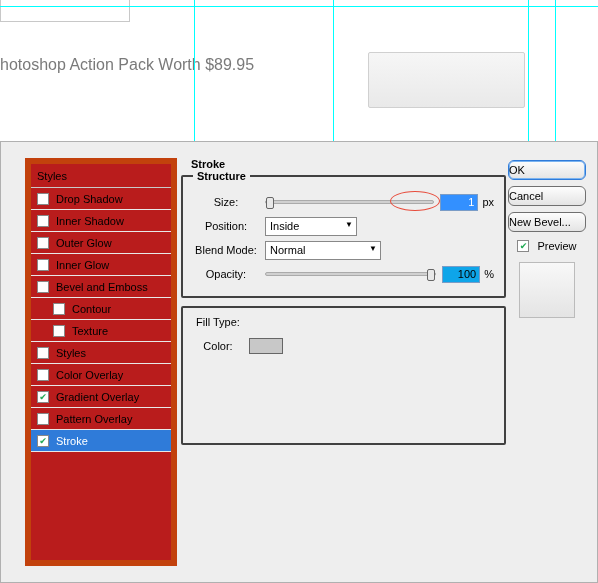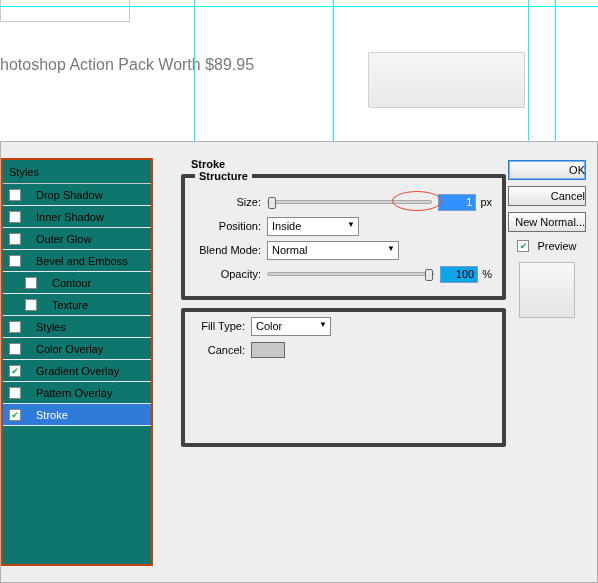--- a/index.html
+++ b/index.html
@@ -3,46 +3,46 @@
 <meta charset="utf-8">
 <style>
 * { box-sizing: border-box; margin: 0; padding: 0; font-family: Tahoma, Arial, sans-serif; font-size: 11px; }
 body { background: #fff; width: 598px; height: 583px; position: relative; overflow: hidden; }
 .guide-v { position: absolute; top: 0; bottom: 0; width: 1px; background: #00ffff; }
 .guide-h { position: absolute; left: 0; right: 0; height: 1px; background: #00ffff; }
 .bg-text { position: absolute; top: 56px; left: 0; color: #7a7a7a; font-size: 16px; font-family: Arial; }
 .bg-box { position: absolute; top: 52px; left: 368px; width: 157px; height: 56px; background: linear-gradient(#f6f6f6,#e9e9e9); border: 1px solid #d0d0d0; border-radius: 2px; }
 .topbar { position: absolute; top: 0; left: 0; width: 130px; height: 22px; border: 1px solid #c8c8c8; border-top: none; background: #fff; }
 .dialog { position: absolute; top: 141px; left: 0; width: 598px; height: 442px; background: #eeeeee; border: 1px solid #b0b0b0; }
-.styles-panel { position: absolute; top: 16px; left: 0; width: 152px; height: 408px; background: #0f766e; border: 2px solid #c2410c; }
+.styles-panel { position: absolute; top: 16px; left: 24px; width: 152px; height: 408px; background: #b91c1c; border: 6px solid #c2410c; }
 .styles-head { height: 24px; line-height: 24px; padding-left: 6px; border-bottom: 1px solid #c8c8c8; }
 .styles-sub { height: 22px; line-height: 22px; padding-left: 6px; background: #e8e8e8; border-bottom: 1px solid #c8c8c8; }
-.style-item { height: 22px; line-height: 22px; padding-left: 6px; border-bottom: 1px solid #e8e8e8; display: flex; align-items: center; gap: 15px; cursor: pointer; }
+.style-item { height: 22px; line-height: 22px; padding-left: 6px; border-bottom: 1px solid #e8e8e8; display: flex; align-items: center; gap: 7px; cursor: pointer; }
 .style-item.indent { padding-left: 22px; text-align: right; }
 .style-item.sel { background: #2f7bd9; color: #fff; }
 .cb { width: 12px; height: 12px; border: 1px solid #888; background: #fff; display: inline-flex; align-items: center; justify-content: center; font-size: 9px; color: #2a5; flex-shrink: 0; }
 .cb.on::before { content: "✔"; }
 .settings { position: absolute; top: 16px; left: 180px; width: 325px; height: 408px; }
-fieldset { border: 4px solid #404040; border-radius: 2px; padding: 8px 10px 10px; margin-bottom: 8px; position: relative; }
+fieldset { border: 2px solid #404040; border-radius: 2px; padding: 8px 10px 10px; margin-bottom: 8px; position: relative; }
 fieldset.outer { border: none; padding: 0; margin: 0; }
 legend { padding: 0 4px; font-weight: bold; }
 .outer > legend { font-weight: bold; margin-left: 6px; }
 .row { display: flex; align-items: center; height: 24px; }
-.lbl { width: 72px; text-align: right; padding-right: 6px; }
+.lbl { width: 72px; text-align: center; padding-right: 6px; }
 .slider { flex: 1; height: 4px; background: #d0d0d0; border: 1px solid #aaa; border-radius: 2px; position: relative; margin-right: 6px; }
 .thumb { position: absolute; top: -4px; width: 8px; height: 12px; background: #e8e8e8; border: 1px solid #666; border-radius: 2px; }
 .numfield { width: 38px; height: 17px; border: 1px solid #7a9cc6; background: #0ea5e9; text-align: right; padding: 1px 3px; }
 .numfield.hl { background: #3390ff; color: #fff; }
 .circle { position: absolute; border: 1px solid #e74c3c; border-radius: 50%/50%; width: 50px; height: 20px; pointer-events: none; }
 select { height: 19px; border: 1px solid #888; background: #fff; padding: 0 18px 0 4px; appearance: none; position: relative; }
 .sel-wrap { position: relative; display: inline-block; }
 .sel-wrap::after { content: "▼"; position: absolute; right: 4px; top: 3px; font-size: 8px; pointer-events: none; }
 .swatch { width: 34px; height: 16px; border: 1px solid #666; background: #c8c8c8; display: inline-block; }
 .right { position: absolute; top: 18px; right: 10px; width: 80px; display: flex; flex-direction: column; gap: 6px; align-items: center; }
-.btn { width: 78px; height: 20px; background: linear-gradient(#fdfdfd,#e4e4e4); border: 1px solid #707070; border-radius: 0; cursor: pointer; text-align: right; line-height: 18px; }
+.btn { width: 78px; height: 20px; background: linear-gradient(#fdfdfd,#e4e4e4); border: 1px solid #707070; border-radius: 6px; cursor: pointer; text-align: left; line-height: 18px; }
 .btn.def { border: 1px solid #2f7bd9; box-shadow: 0 0 0 1px #7ab3f0 inset; }
 .preview-ck { display: flex; align-items: center; gap: 8px; margin-top: 2px; }
 .preview-box { width: 56px; height: 56px; background: linear-gradient(#f8f8f8,#e4e4e4); border: 1px solid #bbb; margin-top: 4px; }
 </style>
 </head>
 <body>
 
 <div class="topbar"></div>
 <div class="bg-text">hotoshop Action Pack Worth $89.95</div>
 <div class="bg-box"></div>
@@ -63,20 +63,24 @@
           <span class="cb"></span>
           <span>Drop Shadow</span>
         </div>
         <div class="style-item">
           <span class="cb"></span>
           <span>Inner Shadow</span>
         </div>
         <div class="style-item">
           <span class="cb"></span>
           <span>Outer Glow</span>
+        </div>
+        <div class="style-item">
+          <span class="cb"></span>
+          <span>Inner Glow</span>
         </div>
         <div class="style-item">
           <span class="cb"></span>
           <span>Bevel and Emboss</span>
         </div>
         <div class="style-item indent">
           <span class="cb"></span>
           <span>Contour</span>
         </div>
         <div class="style-item indent">
@@ -119,48 +123,47 @@
           <input class="numfield hl" value="1" style="">
           <span style="margin-left:4px">px</span>
           <div class="circle" style="left:197px;top:1px"></div>
         </div>
         <div class="row">
           <span class="lbl">Position:</span>
           <span class="sel-wrap"><select style="width:92px"><option>Inside</option></select></span>
         </div>
         <div class="row">
           <span class="lbl">Blend Mode:</span>
-          <span class="sel-wrap"><select style="width:132px"><option>Normal</option></select></span>
+          <span class="sel-wrap"><select style="width:116px"><option>Normal</option></select></span>
         </div>
         <div class="row">
           <span class="lbl">Opacity:</span>
           <div class="slider">
               <div class="thumb" style="right:0"></div>
             </div>
           <input class="numfield" value="100" style="">
           <span style="margin-left:4px">%</span>
         </div>
       </fieldset>
       <fieldset style="height:139px">
         <div class="row" style="margin-top:-6px">
           <span class="lbl" style="width:56px">Fill Type:</span>
-          <span class="sel-wrap"><select style="width:80px"><option>Color</option></select></span>
         </div>
         <div class="row">
-          <span class="lbl" style="width:56px">Cancel:</span>
+          <span class="lbl" style="width:56px">Color:</span>
           <span class="swatch"></span>
         </div>
       </fieldset>
     </fieldset>
   </div>
 
   <div class="right">
     <div class="btn def">OK</div>
     <div class="btn">Cancel</div>
-    <div class="btn">New Normal...</div>
+    <div class="btn">New Bevel...</div>
     <div class="preview-ck">
       <span class="cb on"></span>
       <span>Preview</span>
     </div>
     <div class="preview-box"></div>
   </div>
 
 </div>
 
 </body></html>

